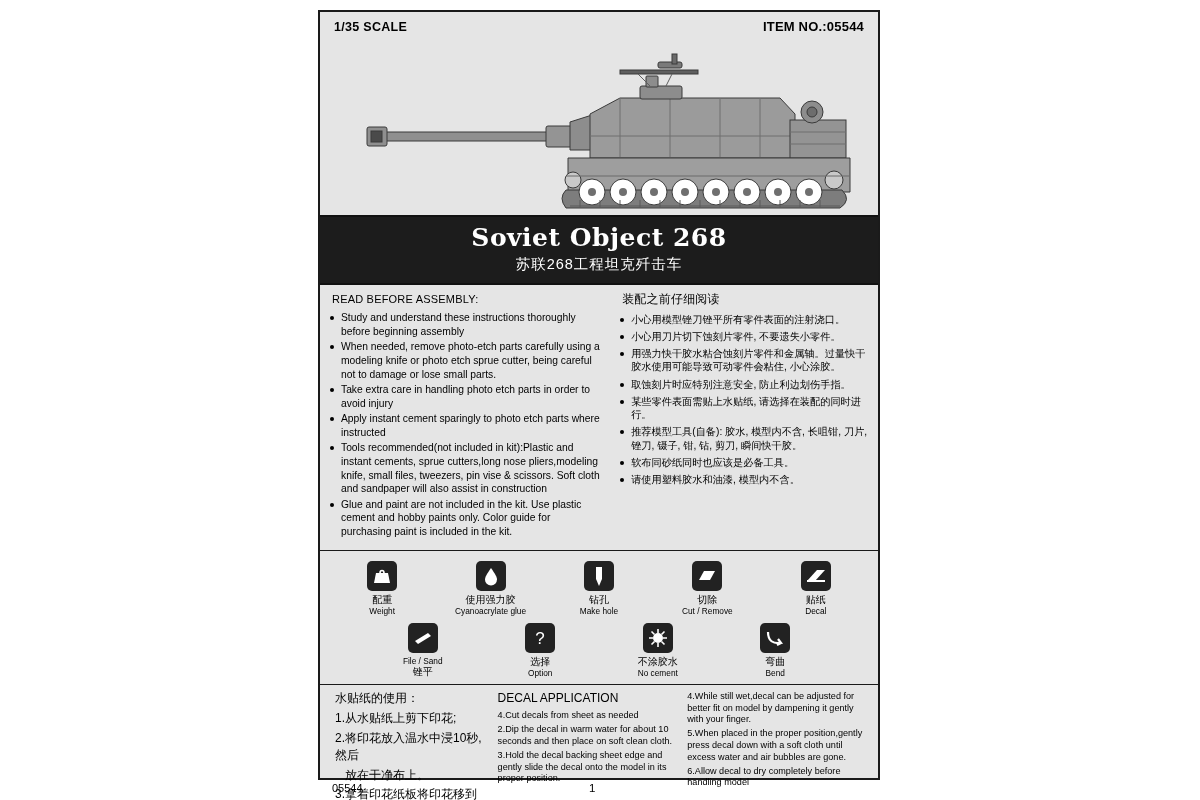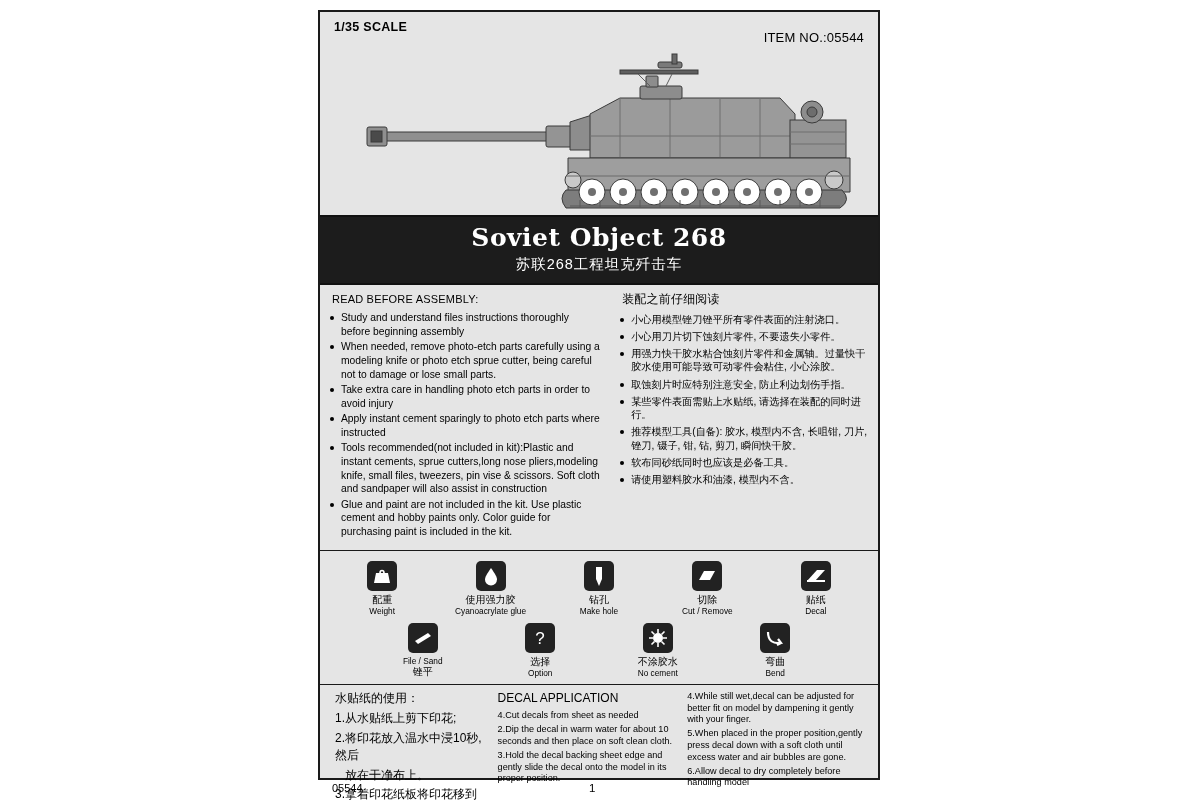--- a/index.html
+++ b/index.html
@@ -29,22 +29,22 @@
     position: relative;
     height: 28px;
     flex: 0 0 auto;
     padding: 6px 10px 0 10px;
   }
   .scale-label {
     position: absolute; left: 14px; top: 8px;
     font-weight: bold; font-size: 12.5px; letter-spacing: .3px;
   }
   .item-no {
-    position: absolute; right: 14px; top: 18px;
-    font-weight: normal; font-size: 13px; letter-spacing: .2px;
+    position: absolute; right: 14px; top: 7px;
+    font-weight: bold; font-size: 13px; letter-spacing: .2px;
   }
   
   .art {
     flex: 0 0 auto;
     height: 175px;
     position: relative;
     overflow: hidden;
   }
   .art svg { position: absolute; left: 0; top: 0; }
   
@@ -256,21 +256,21 @@
 
     <div class="titlebar">
       <div class="title-en">Soviet Object 268</div>
       <div class="title-cn">苏联268工程坦克歼击车</div>
     </div>
 
     <div class="instr">
       <div class="col left">
         <h4>READ BEFORE ASSEMBLY:</h4>
         <ul class="bullets">
-          <li>Study and understand files instructions thoroughly before beginning assembly</li>
+          <li>Study and understand these instructions thoroughly before beginning assembly</li>
           <li>When needed, remove photo-etch parts carefully using a modeling knife or photo etch sprue cutter, being careful not to damage or lose small parts.</li>
           <li>Take extra care in handling photo etch parts in order to avoid injury</li>
           <li>Apply instant cement sparingly to photo etch parts where instructed</li>
           <li>Tools recommended(not included in kit):Plastic and instant cements, sprue cutters,long nose pliers,modeling knife, small files, tweezers, pin vise &amp; scissors. Soft cloth and sandpaper will also assist in construction</li>
           <li>Glue and paint are not included in the kit. Use plastic cement and hobby paints only. Color guide for purchasing paint is included in the kit.</li>
         </ul>
       </div>
       <div class="col right">
         <h4 class="cn">装配之前仔细阅读</h4>
         <ul class="bullets cn">

